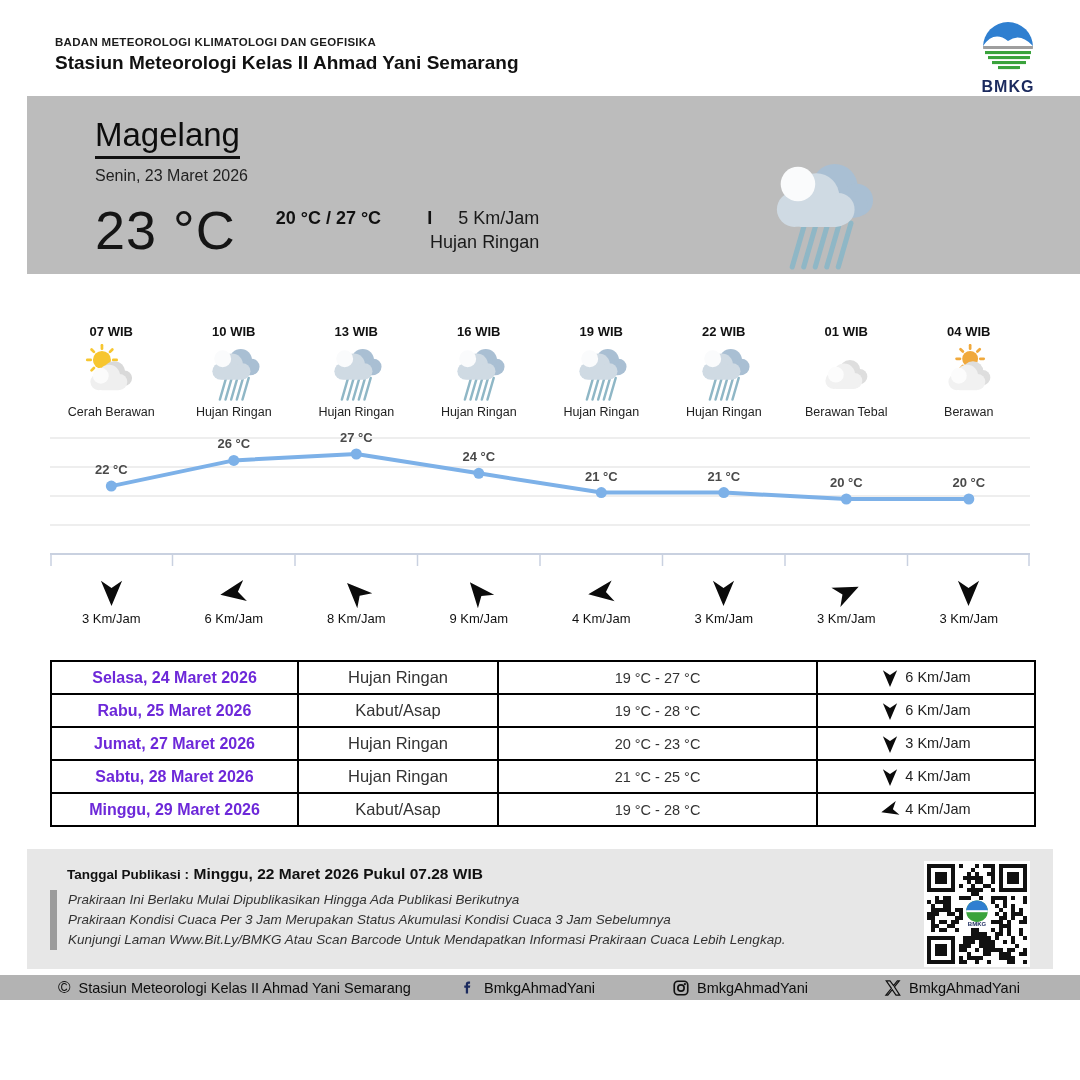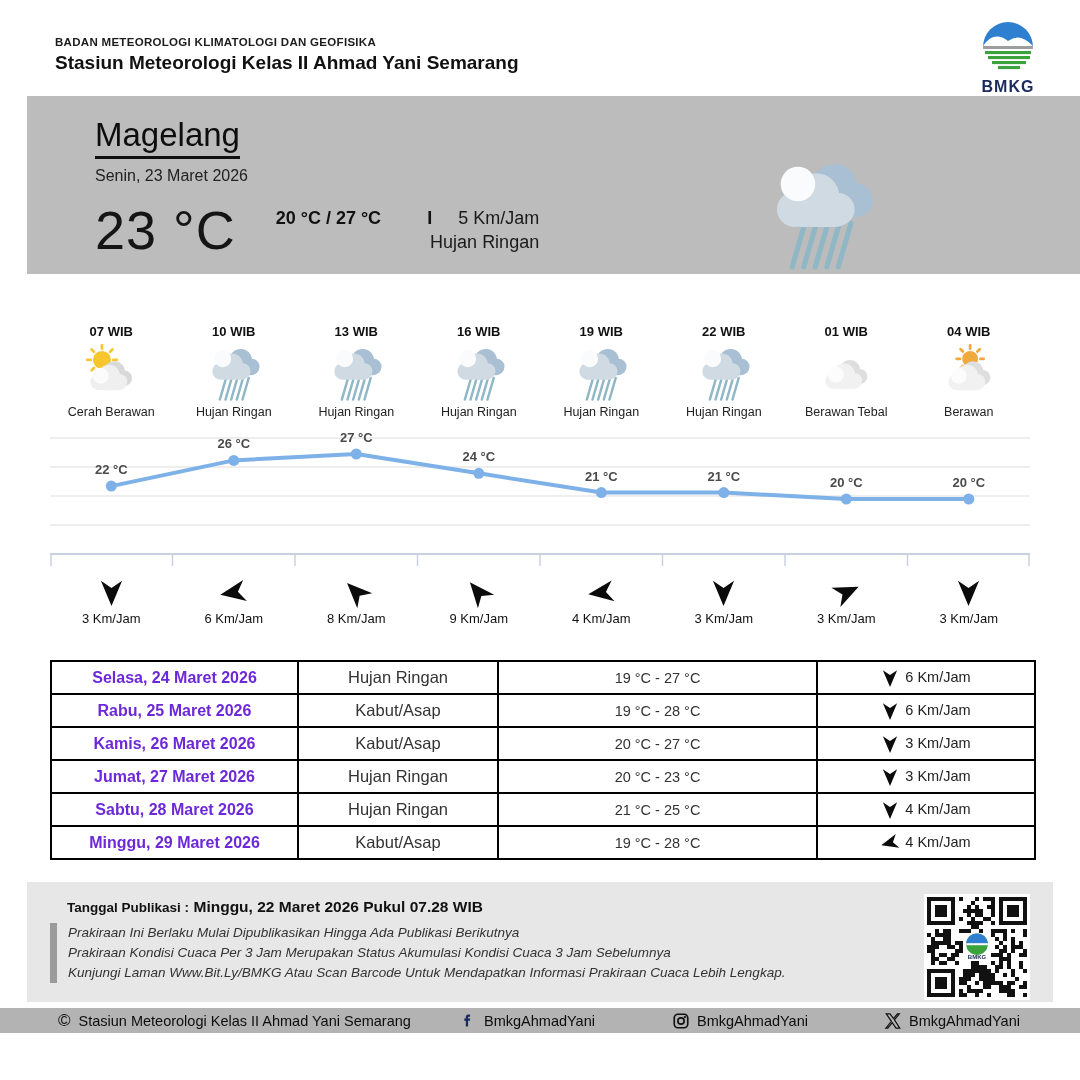--- a/index.html
+++ b/index.html
@@ -455,28 +455,20 @@
               <path d="M12 25 L2.5 2.5 L12 9 L21.5 2.5 Z" fill="#0b0b0b"></path>
             </svg><span>6 Km/Jam</span></td>
         </tr>
         <tr>
           <td class="td-date">Rabu, 25 Maret 2026</td>
           <td class="td-cond">Kabut/Asap</td>
           <td class="td-temp">19 °C - 28 °C</td>
           <td class="td-wind"><svg width="18" height="20" viewBox="0 0 24 26" style="transform:rotate(0deg)">
               <path d="M12 25 L2.5 2.5 L12 9 L21.5 2.5 Z" fill="#0b0b0b"></path>
             </svg><span>6 Km/Jam</span></td>
-        </tr>
-        <tr>
-          <td class="td-date">Kamis, 26 Maret 2026</td>
-          <td class="td-cond">Kabut/Asap</td>
-          <td class="td-temp">20 °C - 27 °C</td>
-          <td class="td-wind"><svg width="18" height="20" viewBox="0 0 24 26" style="transform:rotate(0deg)">
-              <path d="M12 25 L2.5 2.5 L12 9 L21.5 2.5 Z" fill="#0b0b0b"></path>
-            </svg><span>3 Km/Jam</span></td>
         </tr>
         <tr>
           <td class="td-date">Jumat, 27 Maret 2026</td>
           <td class="td-cond">Hujan Ringan</td>
           <td class="td-temp">20 °C - 23 °C</td>
           <td class="td-wind"><svg width="18" height="20" viewBox="0 0 24 26" style="transform:rotate(0deg)">
               <path d="M12 25 L2.5 2.5 L12 9 L21.5 2.5 Z" fill="#0b0b0b"></path>
             </svg><span>3 Km/Jam</span></td>
         </tr>
         <tr>

